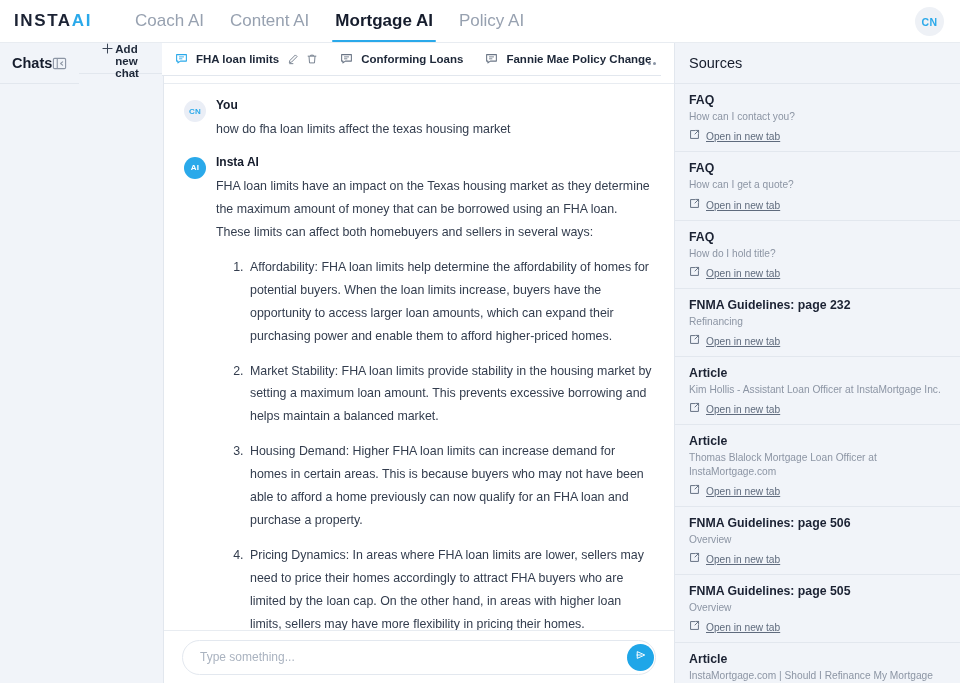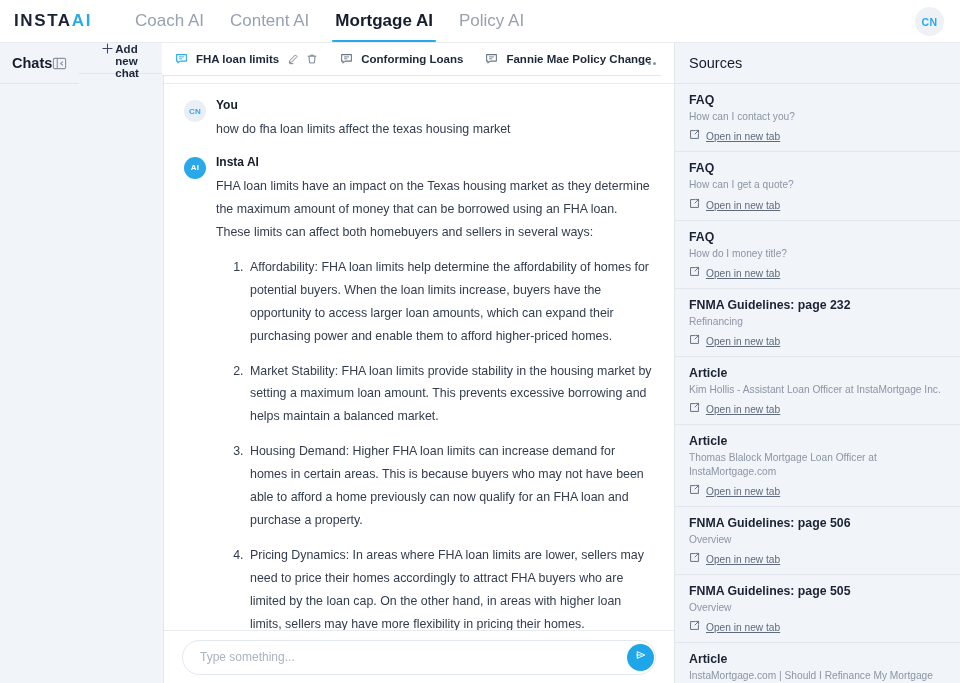--- a/index.html
+++ b/index.html
@@ -397,21 +397,21 @@
                 <path d="M8.6 1.8H12.2V5.4" stroke="#5f6b7d" stroke-width="1.2" stroke-linecap="round" stroke-linejoin="round"></path>
                 <path d="M12.2 1.8L7.6 6.4" stroke="#5f6b7d" stroke-width="1.2" stroke-linecap="round"></path>
               </svg>
             </span>
             <span>Open in new tab</span>
           </div>
         </div>
 
         <div class="source-item">
           <div class="source-title">FAQ</div>
-          <div class="source-desc">How do I money title?</div>
+          <div class="source-desc">How do I hold title?</div>
           <div class="open-link">
             <span>
               <svg width="11" height="11" viewBox="0 0 14 14" fill="none">
                 <path d="M7.4 2H2v10h10V6.6" stroke="#5f6b7d" stroke-width="1.2" stroke-linecap="round" stroke-linejoin="round"></path>
                 <path d="M8.6 1.8H12.2V5.4" stroke="#5f6b7d" stroke-width="1.2" stroke-linecap="round" stroke-linejoin="round"></path>
                 <path d="M12.2 1.8L7.6 6.4" stroke="#5f6b7d" stroke-width="1.2" stroke-linecap="round"></path>
               </svg>
             </span>
             <span>Open in new tab</span>
           </div>

